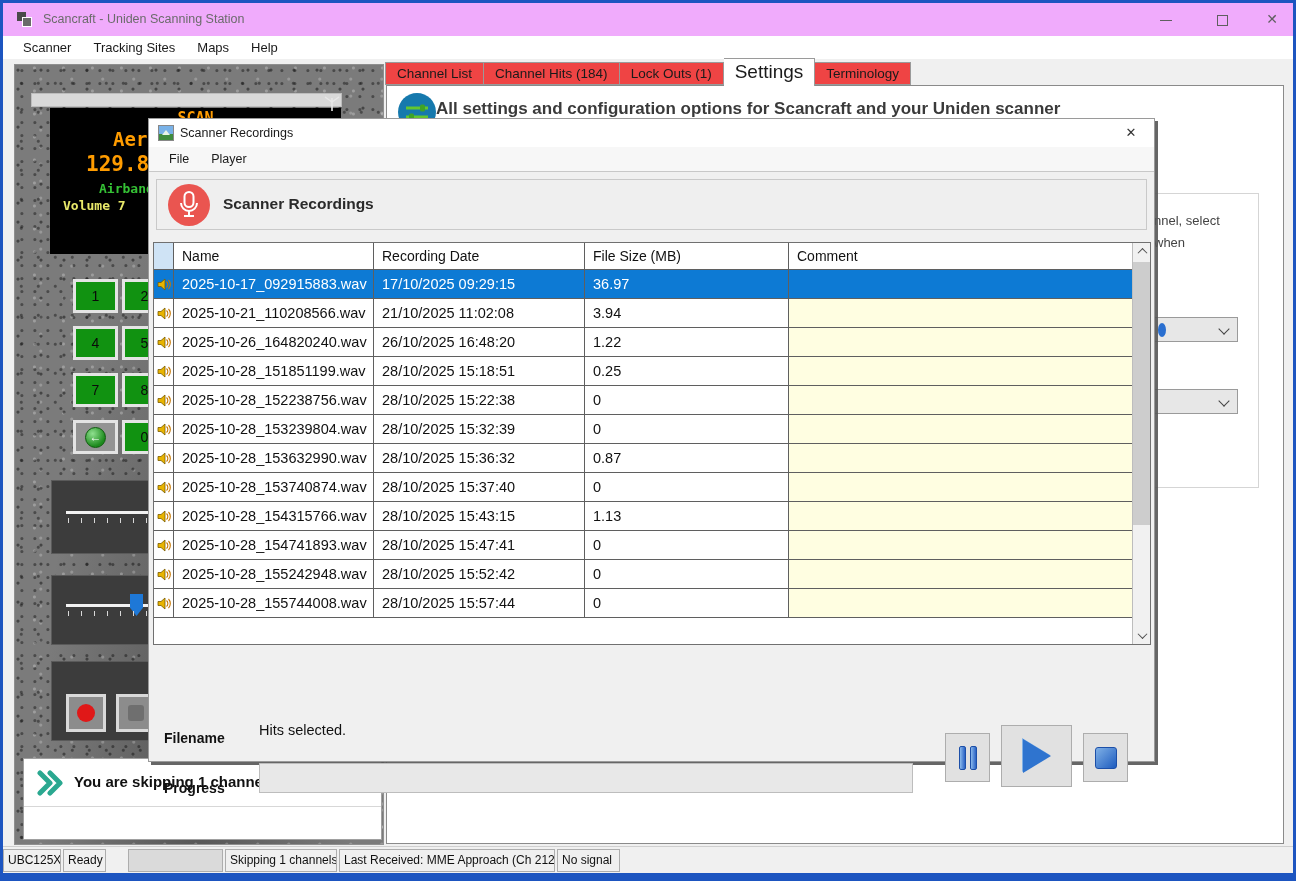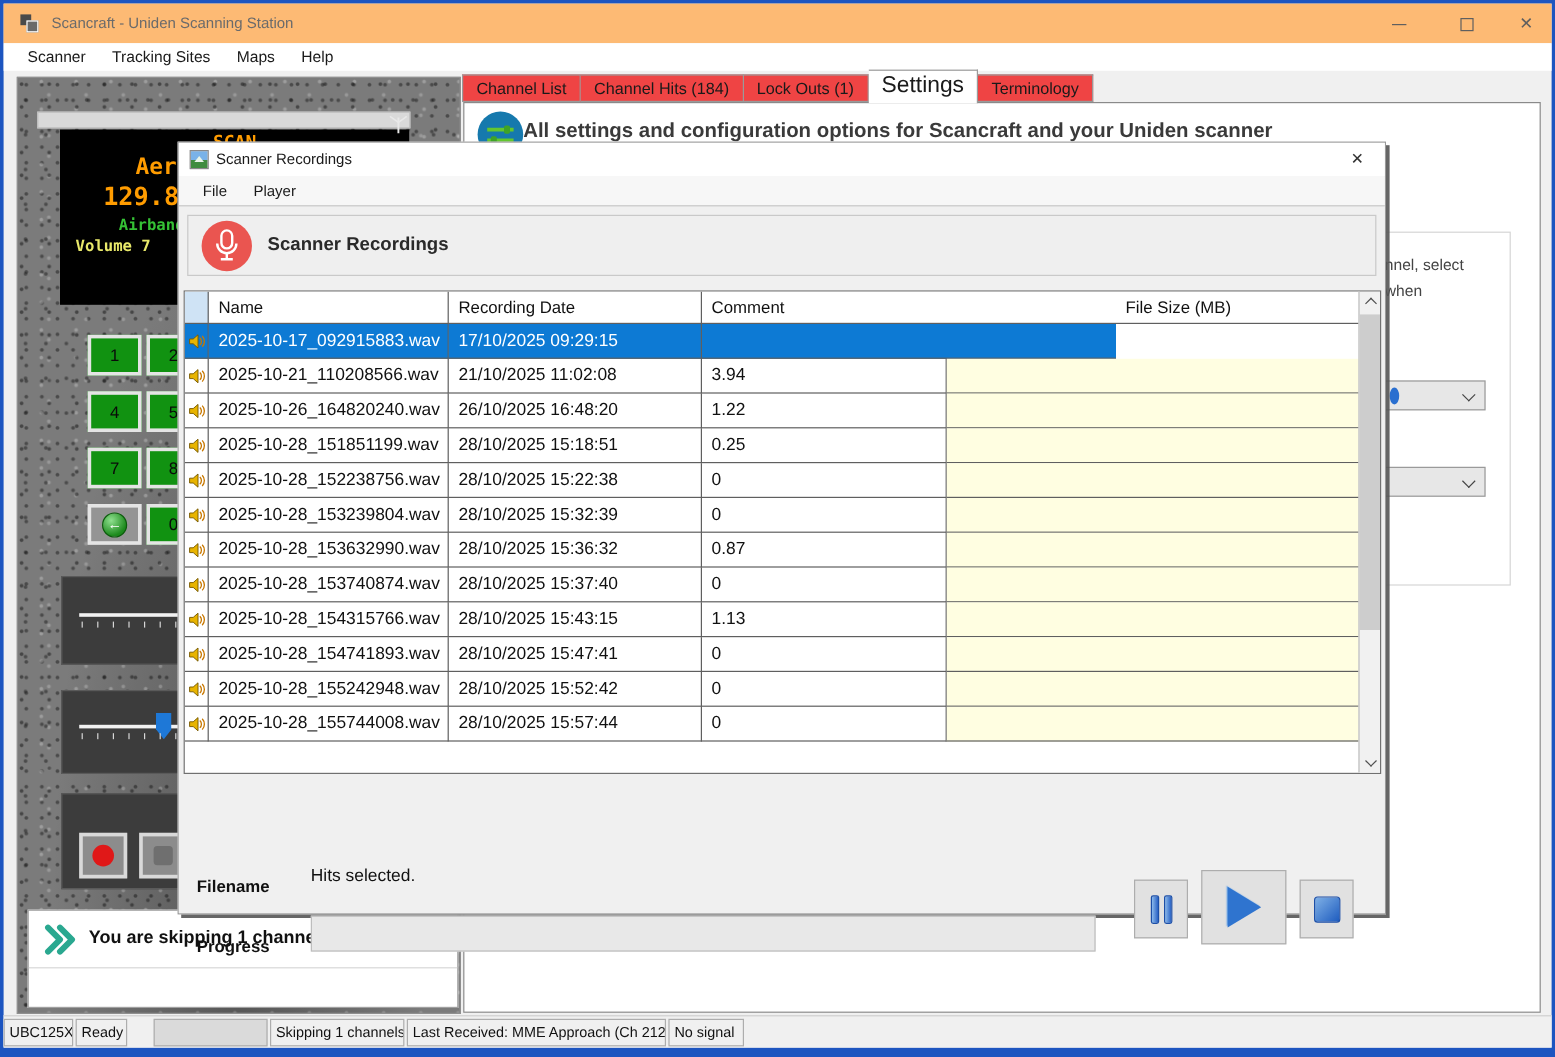--- a/index.html
+++ b/index.html
@@ -2,21 +2,21 @@
 <html><head>
 <meta charset="utf-8">
 <style>
   * { margin:0; padding:0; box-sizing:border-box; }
   html,body { width:1296px; height:881px; overflow:hidden; }
   body { position:relative; background:#1d55c0; font-family:"Liberation Sans", sans-serif; }
 
   .app-bg { position:absolute; left:3px; top:3px; right:3px; bottom:8px; background:#f0f0f0; }
 
   
-  .titlebar { position:absolute; left:3px; top:3px; right:3px; height:33px; background:#fdba74; }
+  .titlebar { position:absolute; left:3px; top:3px; right:3px; height:33px; background:#f0abfc; }
   .title-icon { position:absolute; left:14px; top:9px; width:16px; height:16px; }
   .title-icon .sq1 { position:absolute; left:0; top:0; width:9px; height:9px; background:#4a4a4a; }
   .title-icon .sq2 { position:absolute; left:5px; top:5px; width:10px; height:10px; background:#6a6a6a; border:1px solid #fff; }
   .title-text { position:absolute; left:40px; top:0; line-height:33px; font-size:12.5px; color:#6b6b6b; }
   .win-btn { position:absolute; top:0; width:46px; height:33px; text-align:center; line-height:33px; color:#5f5f5f; font-size:14px; }
   .btn-min { left:1140px; }
   .btn-min .bar { display:inline-block; width:12px; height:1px; background:#5f5f5f; vertical-align:middle; }
   .btn-max { left:1196px; }
   .btn-max .box { display:inline-block; width:11px; height:11px; border:1px solid #5f5f5f; vertical-align:middle; }
   .btn-close { left:1246px; }
@@ -312,34 +312,35 @@
         </svg>
       </div>
       <div class="dlg-header-title">Scanner Recordings</div>
     </div>
 
     <div class="rec-table">
       <div class="thead">
         <div class="th th-icon"></div>
         <div class="th col-name">Name</div>
         <div class="th col-date">Recording Date</div>
+        <div class="th col-size">File Size (MB)</div>
         <div class="th col-comment">Comment</div>
-        <div class="th col-size">File Size (MB)</div>
       </div>
       <div class="tbody">
           <div class="trow selected">
             <div class="tc tc-icon">
   <svg width="14" height="13" viewBox="0 0 14 13">
     <polygon points="1,4.5 4,4.5 8,1 8,12 4,8.5 1,8.5" fill="#e8b400" stroke="#7a5c00" stroke-width="0.8"></polygon>
     <path d="M 9.5 3.5 a 4 4 0 0 1 0 6" fill="none" stroke="#c87800" stroke-width="1.1"></path>
     <path d="M 11.5 2 a 6.5 6.5 0 0 1 0 9" fill="none" stroke="#c87800" stroke-width="1.1"></path>
   </svg>
 </div>
             <div class="tc col-name">2025-10-17_092915883.wav</div>
             <div class="tc col-date">17/10/2025 09:29:15</div>
+            <div class="tc col-size">36.97</div>
             <div class="tc col-comment tc-comment"></div>
           </div>
           <div class="trow">
             <div class="tc tc-icon">
   <svg width="14" height="13" viewBox="0 0 14 13">
     <polygon points="1,4.5 4,4.5 8,1 8,12 4,8.5 1,8.5" fill="#e8b400" stroke="#7a5c00" stroke-width="0.8"></polygon>
     <path d="M 9.5 3.5 a 4 4 0 0 1 0 6" fill="none" stroke="#c87800" stroke-width="1.1"></path>
     <path d="M 11.5 2 a 6.5 6.5 0 0 1 0 9" fill="none" stroke="#c87800" stroke-width="1.1"></path>
   </svg>
 </div>

